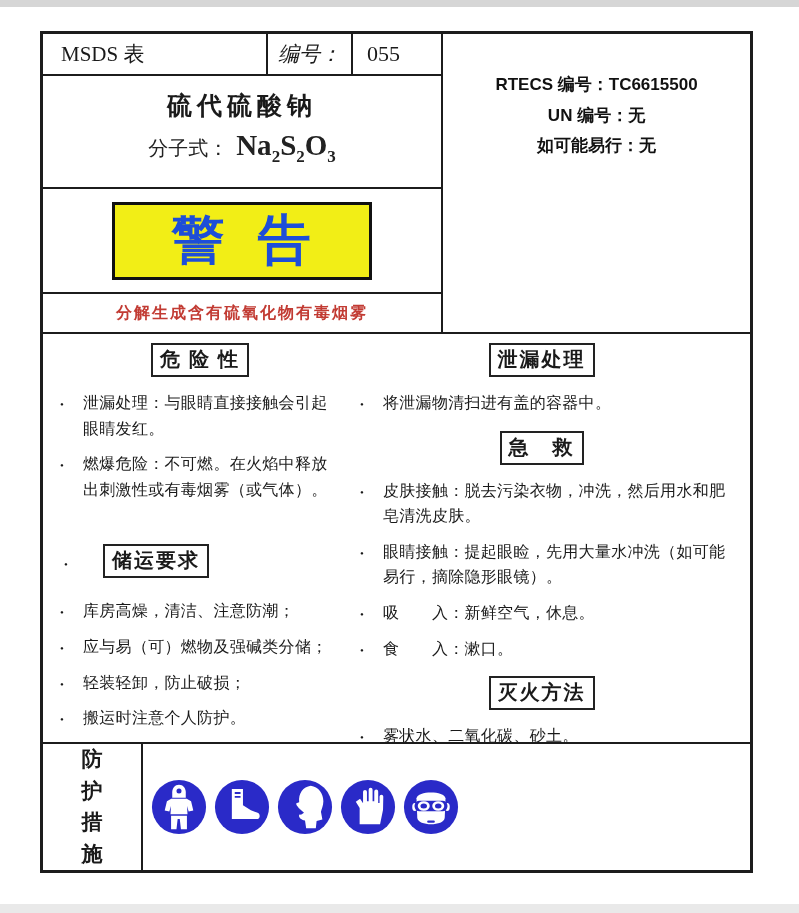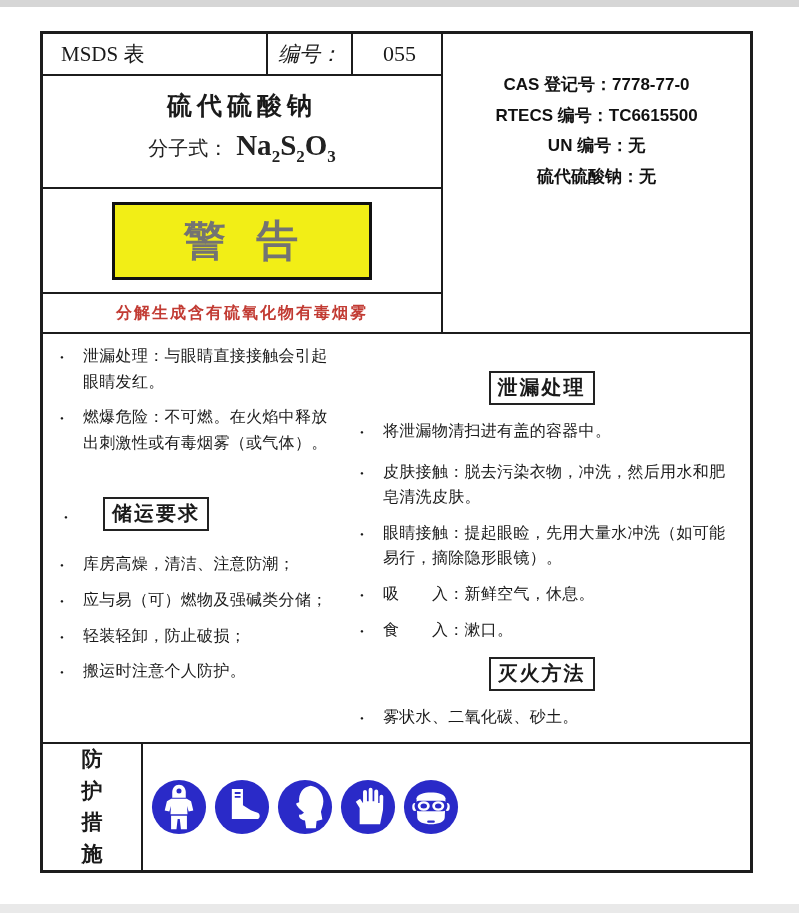--- a/index.html
+++ b/index.html
@@ -22,48 +22,48 @@
     display:flex;flex-direction:column;
   }
 
   
   .hdr{flex:0 0 300px;display:flex;border-bottom:2px solid var(--border);box-sizing:border-box;}
   .hdr-left{width:400px;flex:0 0 400px;border-right:2px solid var(--border);display:flex;flex-direction:column;box-sizing:border-box;}
   .row1{flex:0 0 40px;display:flex;border-bottom:2px solid var(--border);}
   .cell{display:flex;align-items:center;box-sizing:border-box;}
   .c1{width:225px;padding-left:18px;font-size:21px;border-right:2px solid var(--border);}
   .c2{width:85px;justify-content:center;font-size:21px;border-right:2px solid var(--border);font-style:italic;}
-  .c3{flex:1;padding-left:30px;font-size:22px;}
+  .c3{flex:1;padding-left:14px;font-size:22px;}
 
   .title-cell{flex:0 0 113px;border-bottom:2px solid var(--border);text-align:center;box-sizing:border-box;}
   .chem-name{font-size:25px;font-weight:bold;letter-spacing:5px;margin-top:13px;}
   .formula-line{margin-top:7px;font-size:20px;color:#222;}
   .formula{font-size:29px;margin-left:8px;font-weight:600;}
   .formula sub{font-size:17px;}
 
   .warn-cell{flex:0 0 105px;border-bottom:2px solid var(--border);display:flex;align-items:center;justify-content:center;box-sizing:border-box;}
   .warn-box{
     width:260px;height:78px;background:var(--warning-bg);border:3px solid #111;
     display:flex;align-items:center;justify-content:center;box-sizing:border-box;
-    font-size:42px;font-weight:900;word-spacing:16px;letter-spacing:2px;color:#737373;
+    font-size:53px;font-weight:900;word-spacing:16px;letter-spacing:2px;color:#1d4ed8;
   }
   .redline-cell{flex:1;display:flex;align-items:center;justify-content:center;}
   .red-text{color:var(--hazard-red);font-size:16px;font-weight:bold;letter-spacing:2px;}
 
   .hdr-right{
     flex:1;padding-top:36px;text-align:center;
     font-family:"Liberation Sans","DejaVu Sans",sans-serif;font-weight:bold;
     font-size:17px;line-height:1.8;color:#111;
   }
 
   
   .main{flex:1;display:flex;padding-top:9px;box-sizing:border-box;overflow:hidden;}
   .col{box-sizing:border-box;}
   .col-left{width:300px;flex:0 0 300px;padding-left:14px;}
-  .col-right{flex:1;padding-left:14px;padding-right:24px;margin-top:28px;}
+  .col-right{flex:1;padding-left:14px;padding-right:24px;}
 
   .sec-heading{text-align:center;margin-bottom:13px;}
   .hbox{display:inline-block;border:2px solid #222;padding:1px 7px 2px;font-weight:bold;font-size:20px;letter-spacing:2px;}
   .sec-heading.bulleted{text-align:left;display:flex;align-items:center;gap:16px;padding-left:4px;margin-bottom:20px;}
   .col-left .section:nth-child(2){margin-top:42px;}
   .col-right .section:nth-child(2){margin-top:15px;}
   .col-right .section:nth-child(3){margin-top:15px;}
 
   .bullet-item{display:flex;font-size:16px;line-height:1.6;margin-bottom:10px;letter-spacing:.3px;}
   .dot{flex:0 0 26px;width:26px;font-size:11px;padding-top:6px;padding-left:3px;box-sizing:border-box;}
@@ -102,30 +102,30 @@
       <div class="warn-cell">
         <div class="warn-box">
           <span>警 告</span>
         </div>
       </div>
       <div class="redline-cell">
         <span class="red-text">分解生成含有硫氧化物有毒烟雾</span>
       </div>
     </div>
     <div class="hdr-right">
-        <div class="reg-line">CAS 登记号：7778-77-0</div>
         <div class="reg-line">RTECS 编号：TC6615500</div>
         <div class="reg-line">UN 编号：无</div>
-        <div class="reg-line">硫代硫酸钠：无</div>
+        <div class="reg-line">如可能易行：无</div>
       </div>
   </div>
 
   <div class="main">
     <div class="col col-left">
         <div class="section">
+          <div class="sec-heading"><span class="hbox">危 险 性</span></div>
           <div class="bullet-item">
             <span class="dot">•</span>
             <span class="btext">泄漏处理：与眼睛直接接触会引起眼睛发红。</span>
           </div>
           <div class="bullet-item">
             <span class="dot">•</span>
             <span class="btext">燃爆危险：不可燃。在火焰中释放出刺激性或有毒烟雾（或气体）。</span>
           </div>
         </div>
         <div class="section">
@@ -153,20 +153,21 @@
       </div>
     <div class="col col-right">
         <div class="section">
           <div class="sec-heading"><span class="hbox">泄漏处理</span></div>
           <div class="bullet-item">
             <span class="dot">•</span>
             <span class="btext">将泄漏物清扫进有盖的容器中。</span>
           </div>
         </div>
         <div class="section">
+          <div class="sec-heading"><span class="hbox">急　救</span></div>
           <div class="bullet-item">
             <span class="dot">•</span>
             <span class="btext">皮肤接触：脱去污染衣物，冲洗，然后用水和肥皂清洗皮肤。</span>
           </div>
           <div class="bullet-item">
             <span class="dot">•</span>
             <span class="btext">眼睛接触：提起眼睑，先用大量水冲洗（如可能易行，摘除隐形眼镜）。</span>
           </div>
           <div class="bullet-item">
             <span class="dot">•</span>

